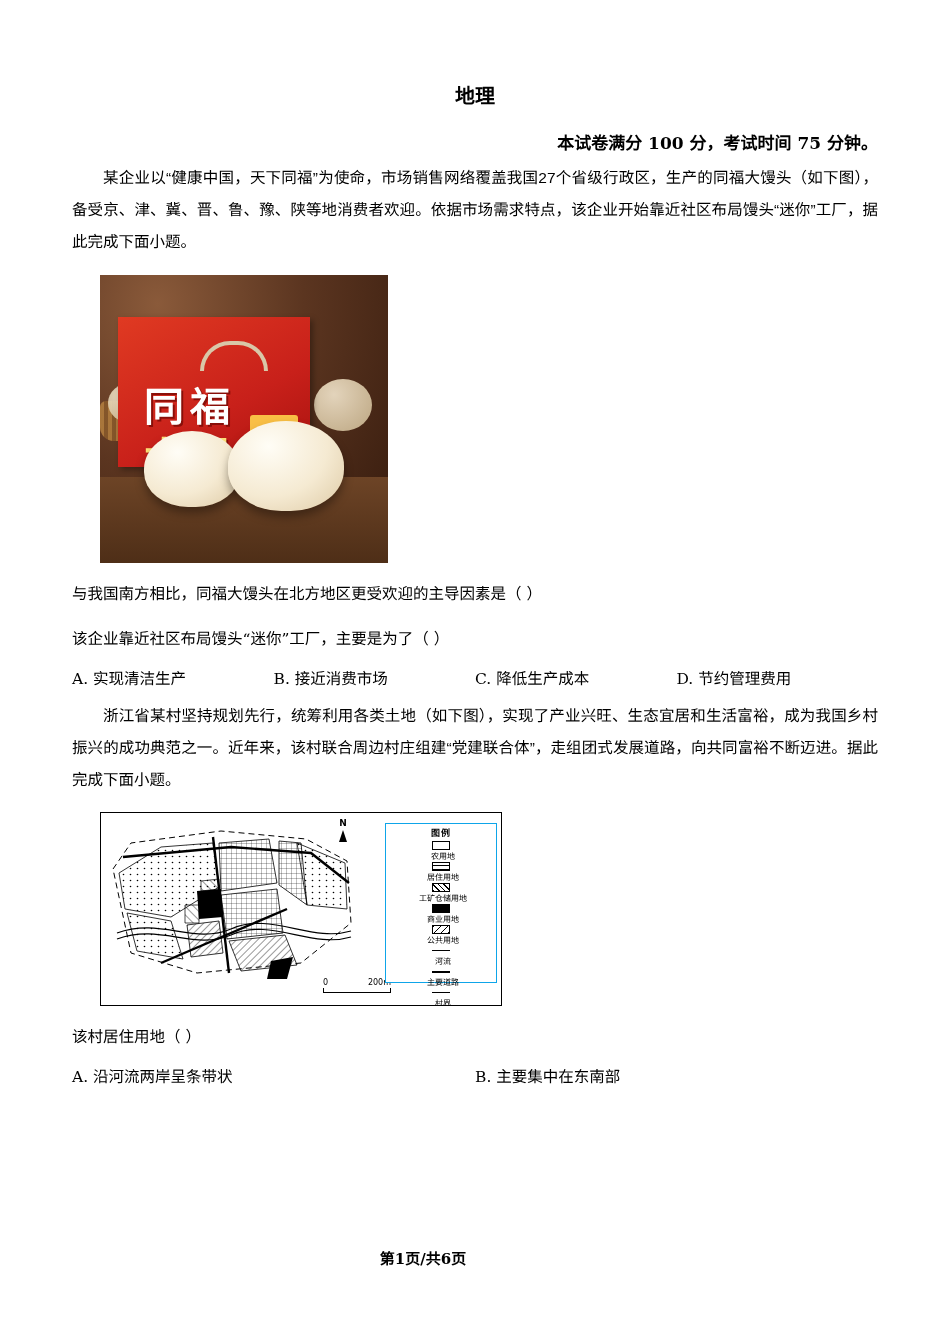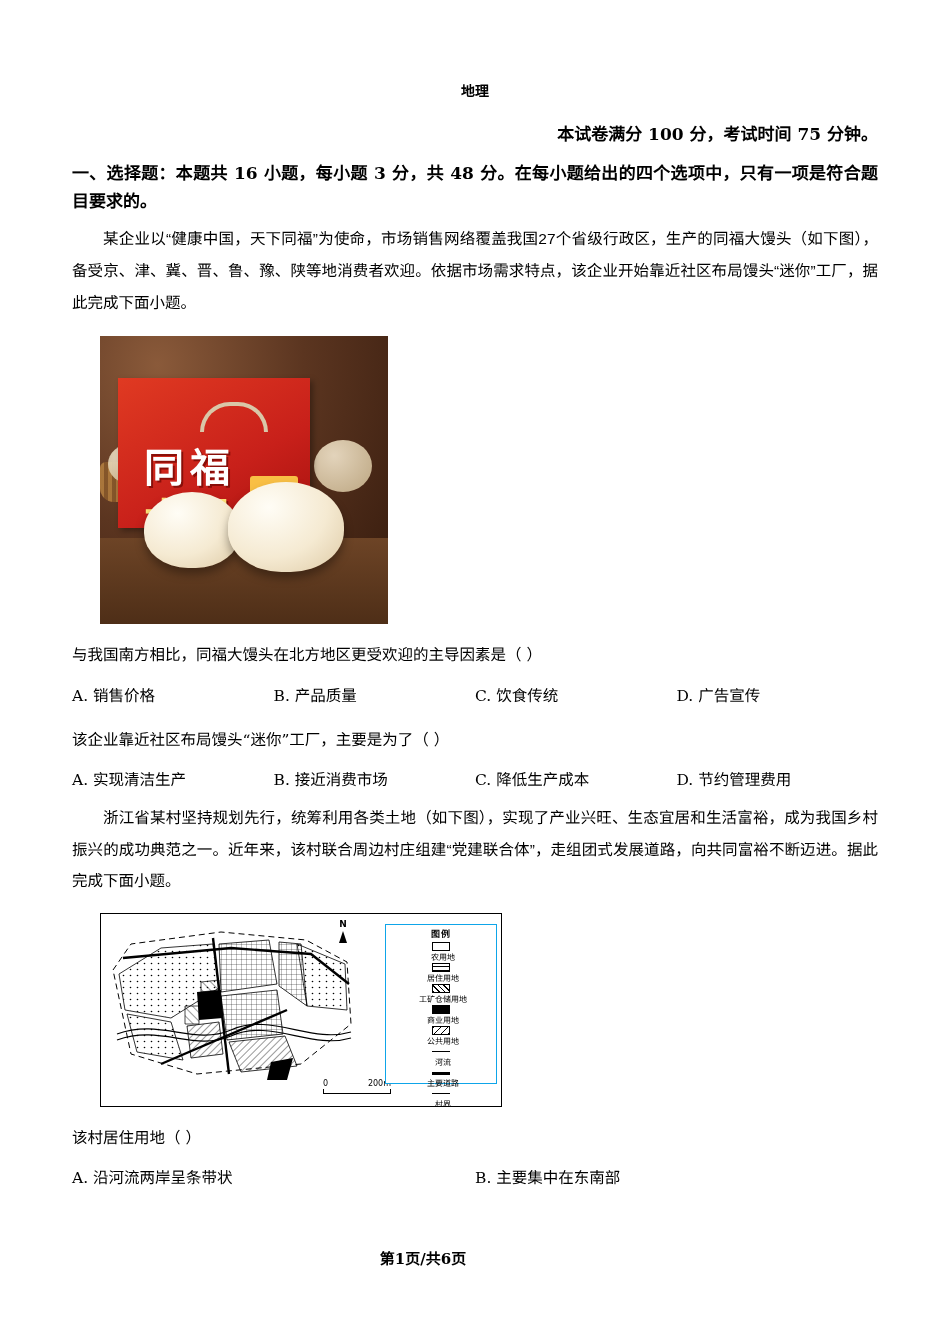--- a/index.html
+++ b/index.html
@@ -24,21 +24,21 @@
   .title {
     text-align: center;
     font-size: 25px;
     font-weight: bold;
     letter-spacing: 0.5px;
     margin: 22px 0 0 0;
     line-height: 1.4;
   }
   .subject {
     text-align: center;
-    font-size: 14px;
+    font-size: 20px;
     font-weight: bold;
     margin: 22px 0 0 0;
   }
   .fullmark {
     text-align: right;
     font-size: 17px;
     font-weight: bold;
     margin: 20px 0 0 0;
   }
   .section-head {
@@ -278,21 +278,20 @@
 </head>
 <body>
 
 <div class="page">
 
 
   <div class="subject">地理</div>
 
   <div class="fullmark">本试卷满分 100 分，考试时间 75 分钟。</div>
 
-  <div class="section-head">一、选择题：本题共 16 小题，每小题 3 分，共 48 分。在每小题给出的四个选项中，只有一项是符合题目要求的。</div>
 
   <div class="stem">某企业以“健康中国，天下同福”为使命，市场销售网络覆盖我国27个省级行政区，生产的同福大馒头（如下图），备受京、津、冀、晋、鲁、豫、陕等地消费者欢迎。依据市场需求特点，该企业开始靠近社区布局馒头“迷你”工厂，据此完成下面小题。</div>
 
   <div class="figure-bun">
     <div class="photo">
       <div class="table"></div>
       <div class="basket"></div>
       <div class="bun-far1"></div>
       <div class="bun-far2"></div>
       <div class="box">
@@ -300,26 +299,20 @@
         <div class="ch1">同福</div>
         <div class="ch2">大馒头</div>
         <div class="seal"></div>
       </div>
       <div class="bun-a"></div>
       <div class="bun-b"></div>
     </div>
   </div>
 
   <div class="question">与我国南方相比，同福大馒头在北方地区更受欢迎的主导因素是（    ）</div>
-  <div class="options four">
-    <div class="opt-a">A. 销售价格</div>
-    <div>B. 产品质量</div>
-    <div>C. 饮食传统</div>
-    <div>D. 广告宣传</div>
-  </div>
 
   <div class="question">该企业靠近社区布局馒头“迷你”工厂，主要是为了（    ）</div>
   <div class="options four">
     <div class="opt-a">A. 实现清洁生产</div>
     <div>B. 接近消费市场</div>
     <div>C. 降低生产成本</div>
     <div>D. 节约管理费用</div>
   </div>
 
   <div class="stem">浙江省某村坚持规划先行，统筹利用各类土地（如下图），实现了产业兴旺、生态宜居和生活富裕，成为我国乡村振兴的成功典范之一。近年来，该村联合周边村庄组建“党建联合体”，走组团式发展道路，向共同富裕不断迈进。据此完成下面小题。</div>

